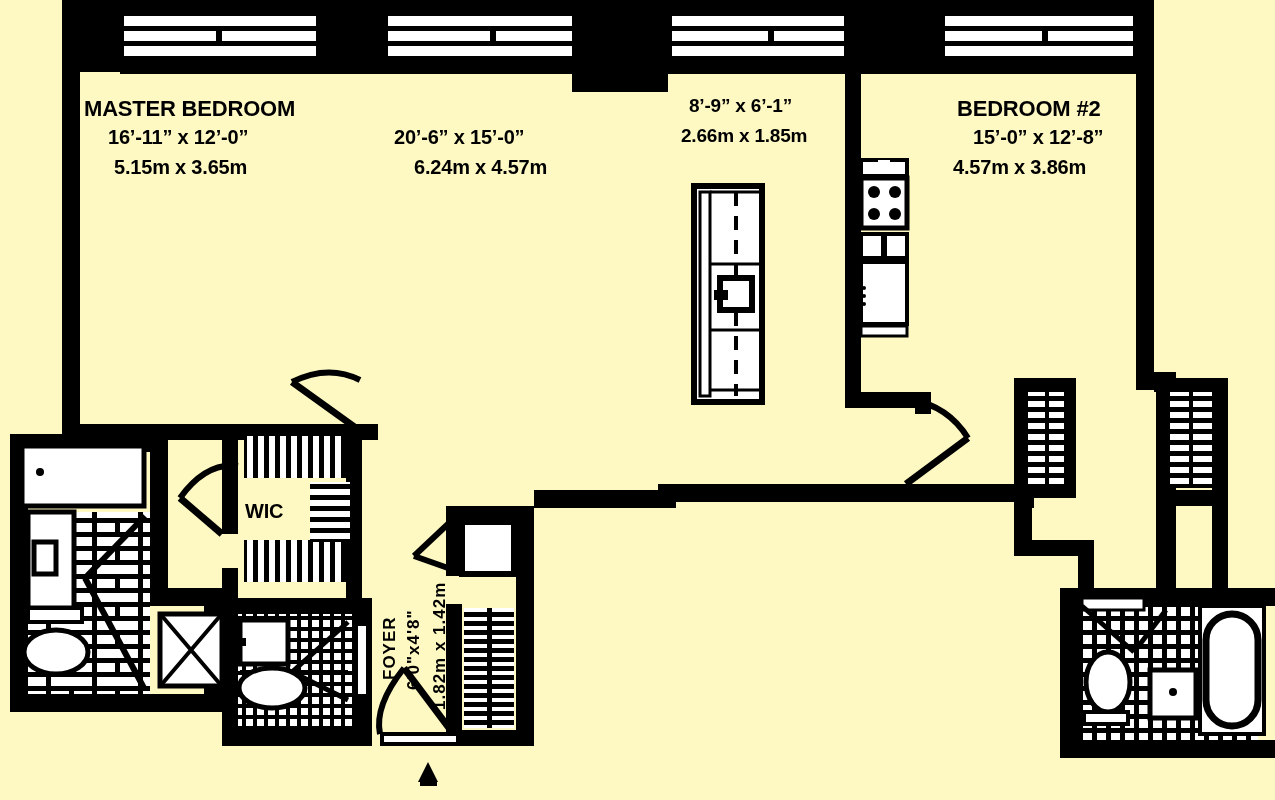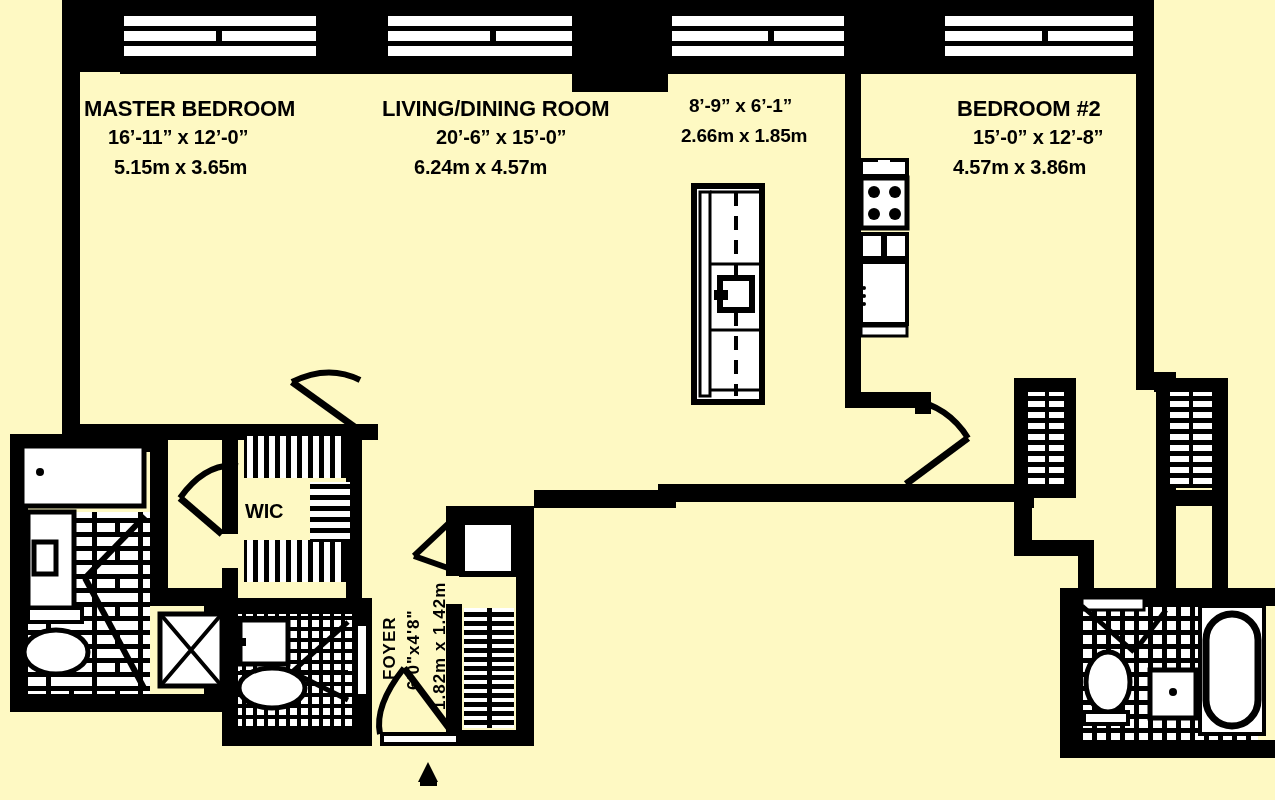--- a/index.html
+++ b/index.html
@@ -328,22 +328,21 @@
     <g>
       <polygon points="418,782 438,782 428,762" fill="#000"></polygon>
       <rect x="420" y="780" width="17" height="6" fill="#000"></rect>
     </g>
   </svg>
 
   <div class="lbl lbl-title" style="left:84px;top:96px;">MASTER BEDROOM</div>
   <div class="lbl lbl-dim" style="left:108px;top:126px;">16’-11” x 12’-0”</div>
   <div class="lbl lbl-dim" style="left:106px;top:156px;margin-left:8px;">5.15m x 3.65m</div>
 
-  <div class="lbl lbl-title" style="left:382px;top:96px;">LIVING/DINING ROOM</div>
-  <div class="lbl lbl-dim" style="left:436px;top:126px;">20’-6” x 15’-0”</div>
+  <div class="lbl lbl-dim" style="left:394px;top:126px;">20’-6” x 15’-0”</div>
   <div class="lbl lbl-dim" style="left:414px;top:156px;">6.24m x 4.57m</div>
 
   <div class="lbl lbl-small" style="left:689px;top:95px;">8’-9” x 6’-1”</div>
   <div class="lbl lbl-small" style="left:681px;top:125px;">2.66m x 1.85m</div>
 
   <div class="lbl lbl-title" style="left:957px;top:96px;">BEDROOM #2</div>
   <div class="lbl lbl-dim" style="left:961px;top:126px;margin-left:12px;">15’-0” x 12’-8”</div>
   <div class="lbl lbl-dim" style="left:953px;top:156px;">4.57m x 3.86m</div>
 
   <div class="lbl lbl-dim" style="left:245px;top:500px;">WIC</div>

